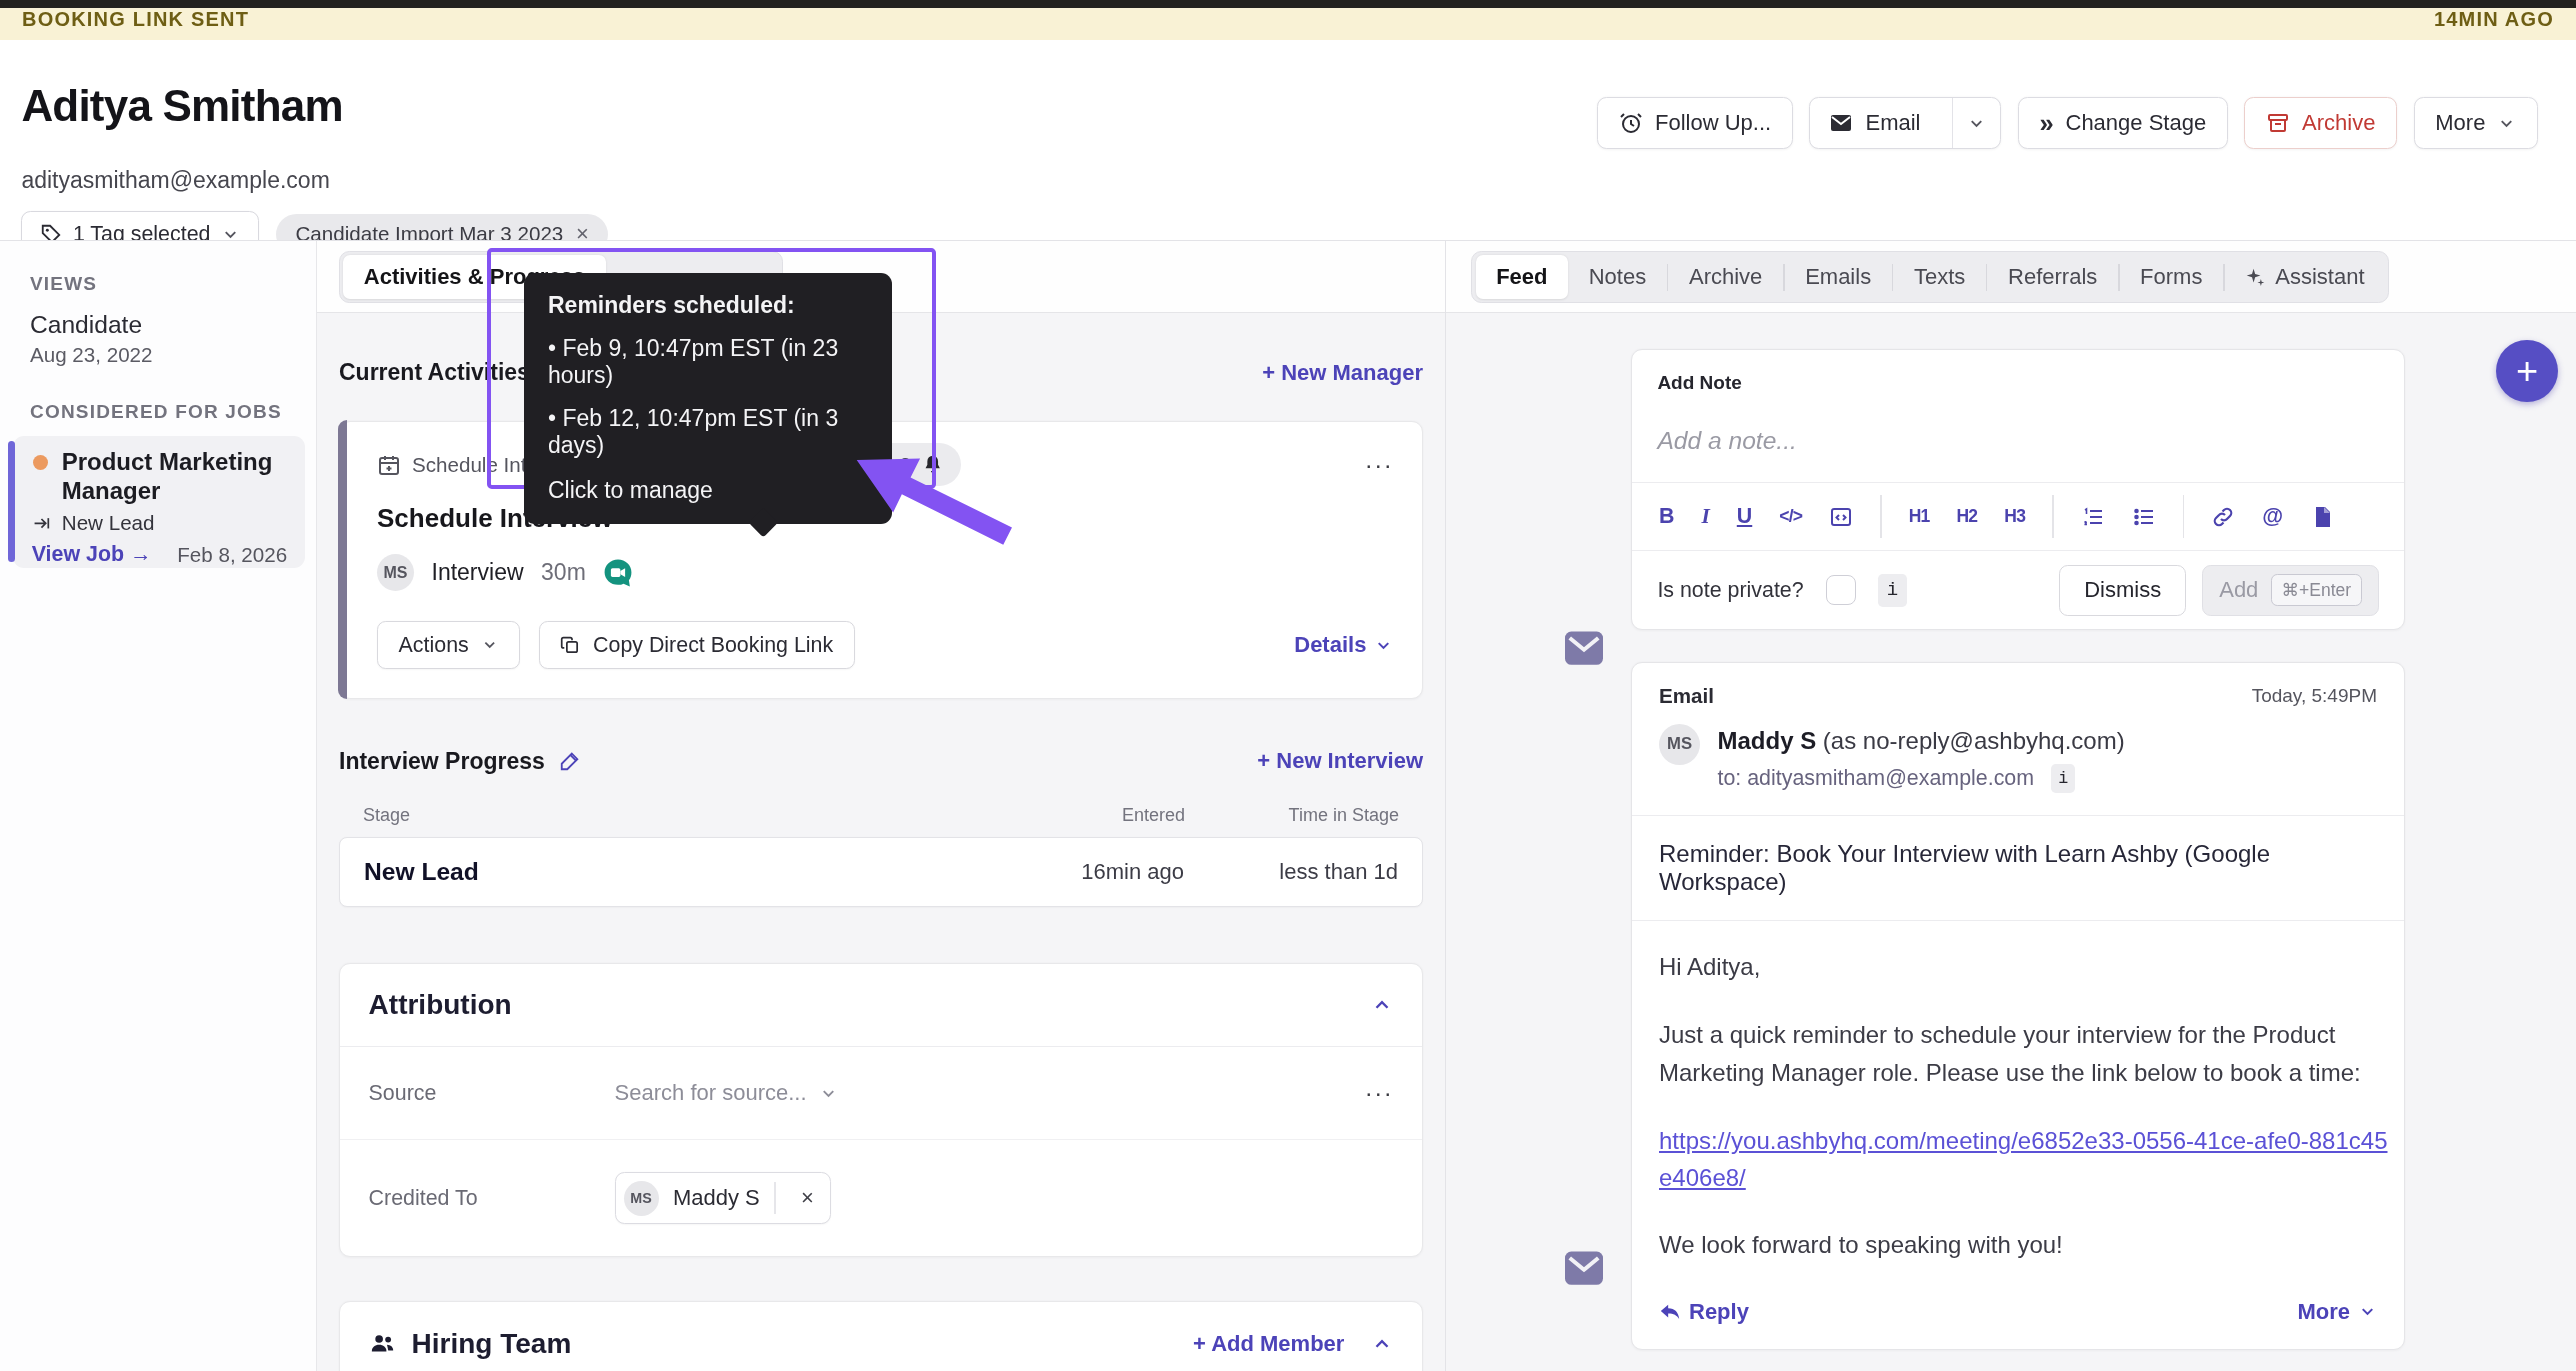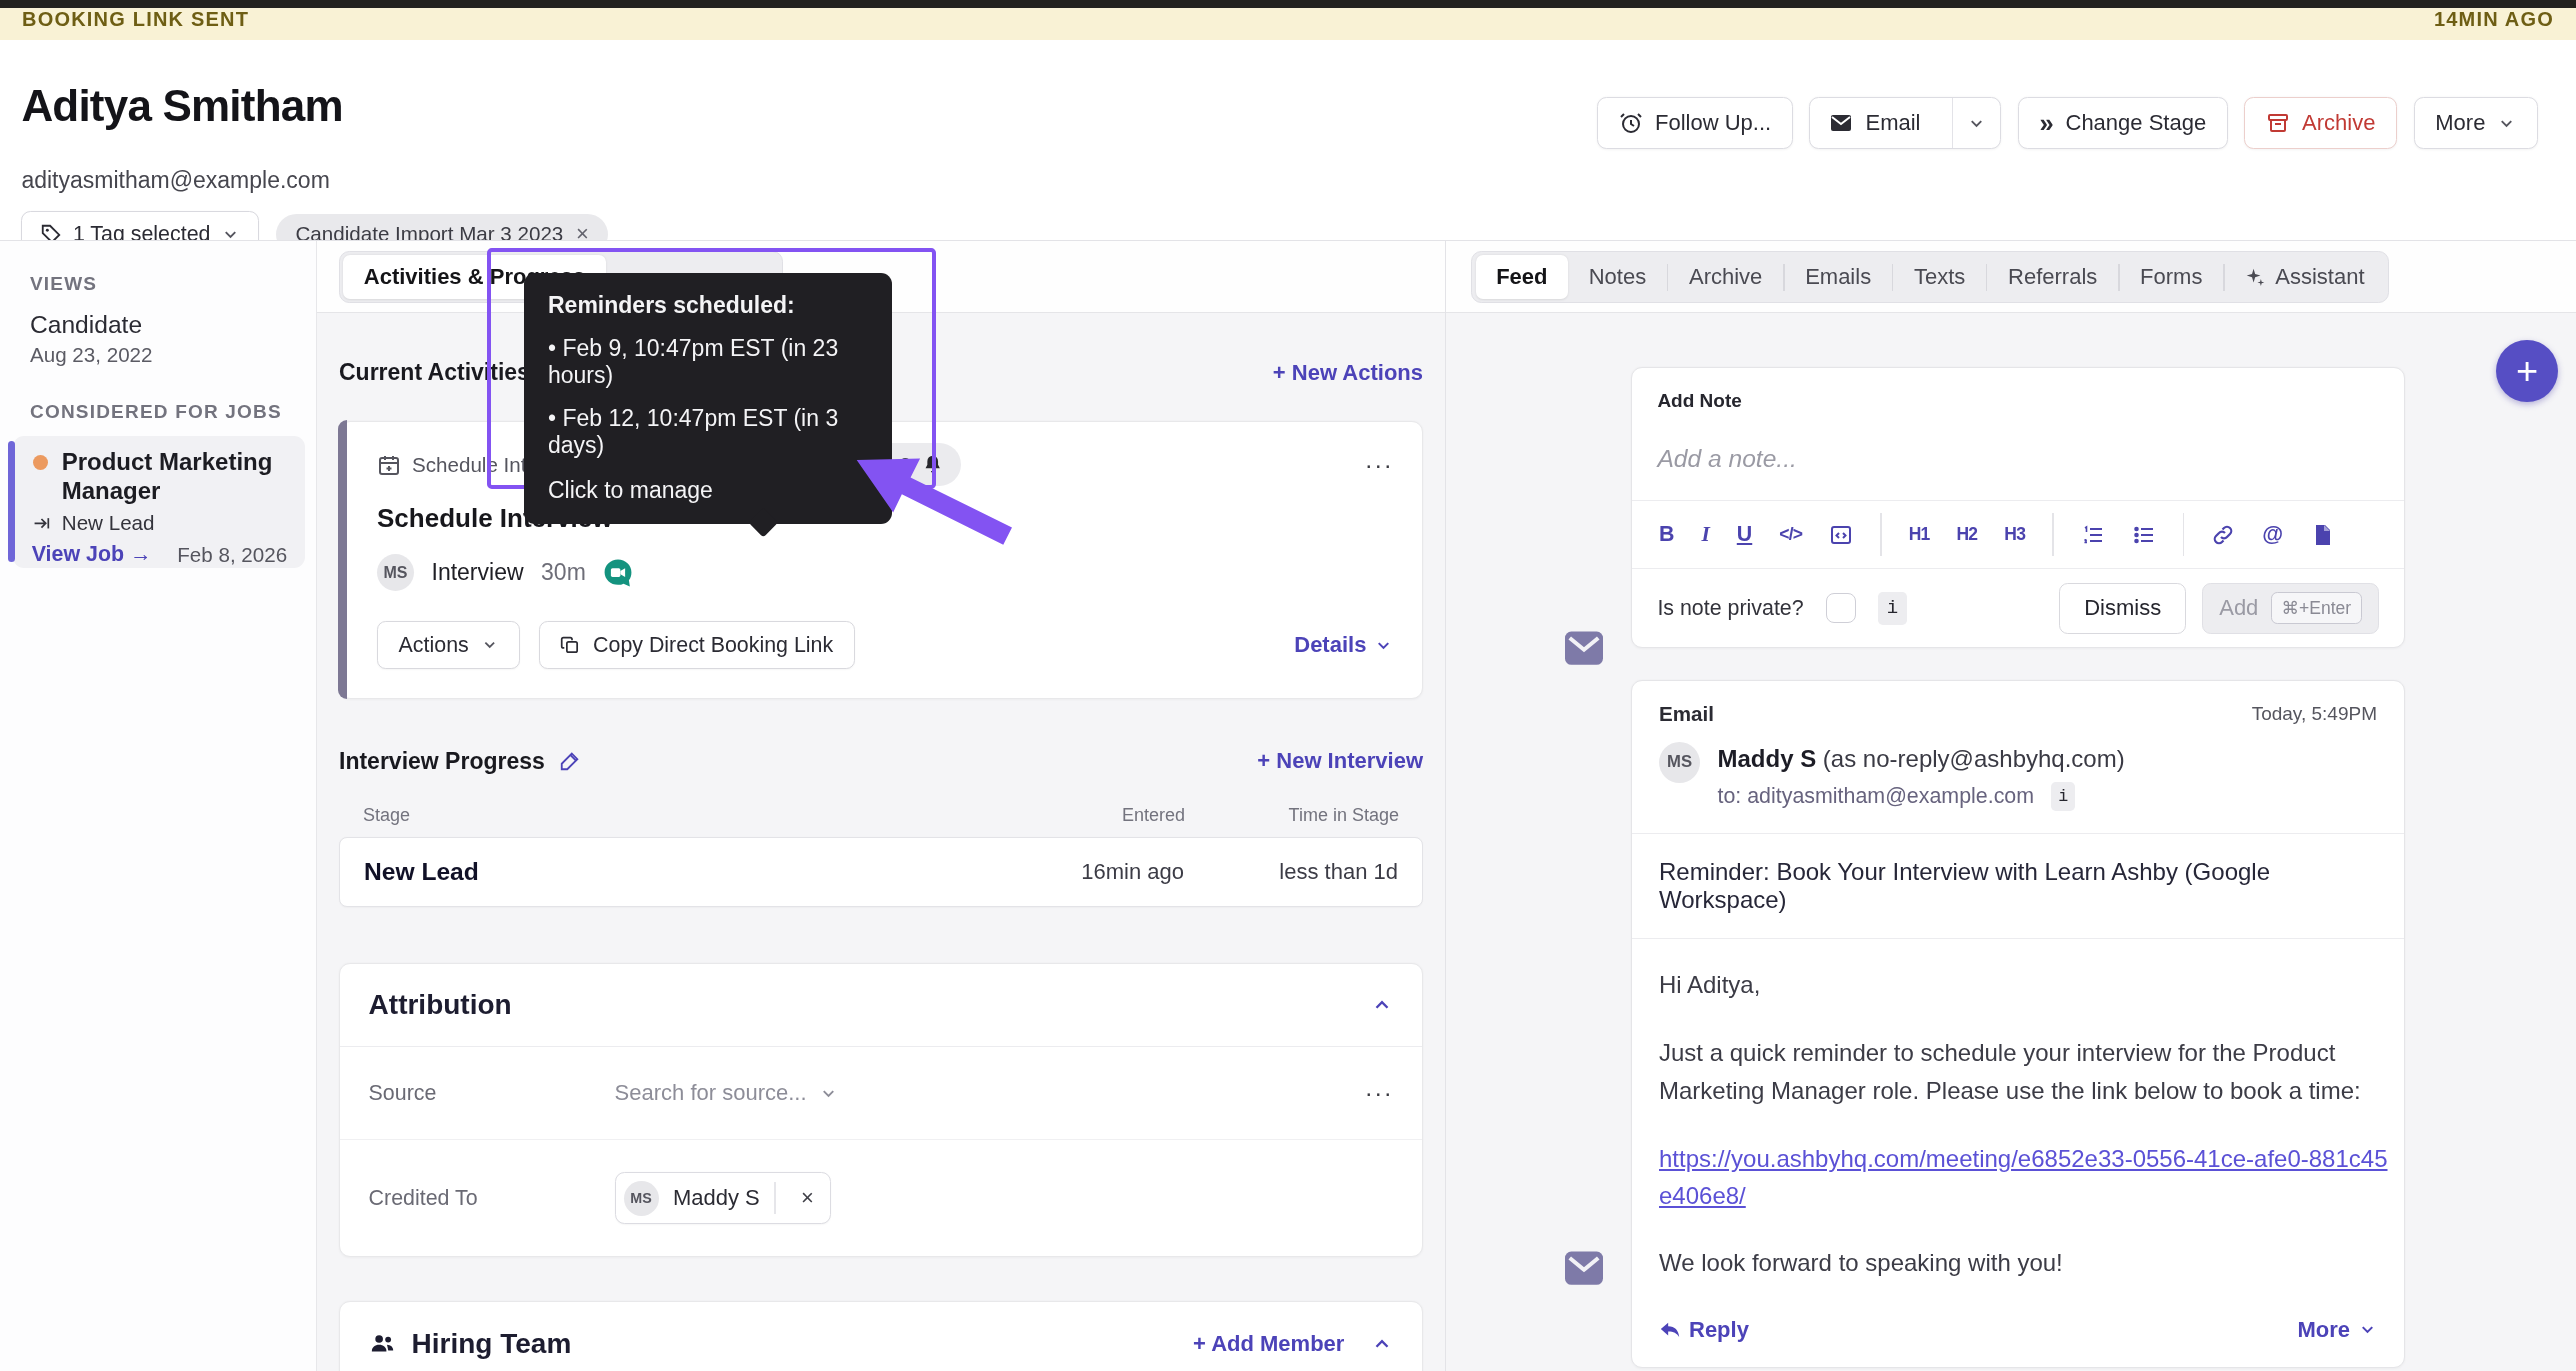--- a/index.html
+++ b/index.html
@@ -137,21 +137,21 @@
   
   .rightcol { flex:1; height:100%; background:#f5f5f7; position:relative; }
   .tabgroup.feed { left:25.4px; }
   .right-scroll { position:absolute; left:0; top:74px; width:100%; height:1058px; overflow:hidden; }
   .fab {
     position:absolute; top:25.4px; right:18px; width:62px; height:62px; border-radius:50%; background:#564ec4;
     color:#fff; font-size:38px; display:flex; align-items:center; justify-content:center;
     box-shadow:0 2.4px 6.3px rgba(60,50,160,.35); font-weight:300;
   }
   .rcard { margin-left:185px; width:774px; background:#fff; border:1.6px solid #e5e5e8; border-radius:11px; box-shadow:0 0.8px 2.4px rgba(0,0,0,.04); }
-  .composer { margin-top:52px; }
+  .composer { margin-top:34px; }
   .comp-top { padding:22px 25.4px 27px; }
   .comp-label { font-size:19px; font-weight:bold; color:#26262e; }
   .comp-ph { margin-top:33px; font-size:24.6px; font-style:italic; color:#9a9aa4; }
   .toolbar { border-top:1.6px solid #ececef; height:68px; display:flex; align-items:center; gap:27px; padding:0 27px; color:#4b43ae; }
   .tb { font-size:21.4px; font-weight:bold; display:flex; align-items:center; }
   .tb.it { font-style:italic; font-family:"Liberation Serif", serif; }
   .tb.un { text-decoration:underline; }
   .tb.small { font-size:17.5px; letter-spacing:-0.8px; }
   .tbsep { width:1.6px; height:43px; background:#e4e4e8; }
   .comp-foot { border-top:1.6px solid #ececef; height:79px; display:flex; align-items:center; gap:16px; padding:0 25.4px; }
@@ -299,21 +299,21 @@
     <div class="middle">
       <div class="tabstrip">
         <div class="tabgroup mid">
           <div class="tab active">Activities &amp; Progress</div>
         </div>
       </div>
       <div class="mid-scroll">
 
         <div class="sec-row first">
           <div class="sec-title">Current Activities</div>
-          <div class="plink">+ New Actions</div>
+          <div class="plink">+ New Manager</div>
         </div>
 
         <div class="act-card">
           <div class="act-accent"></div>
           <div class="act-r1">
             <div class="act-type">
               <svg class="ic" width="24" height="24" viewBox="0 0 24 24" fill="none" stroke="#55555e" stroke-width="2">
                   <rect x="3" y="5" width="18" height="16" rx="2"></rect>
                   <path d="M8 3v4M16 3v4M3 10h18"></path>
                   <path d="M12 13v5M9.5 15.5h5"></path>

